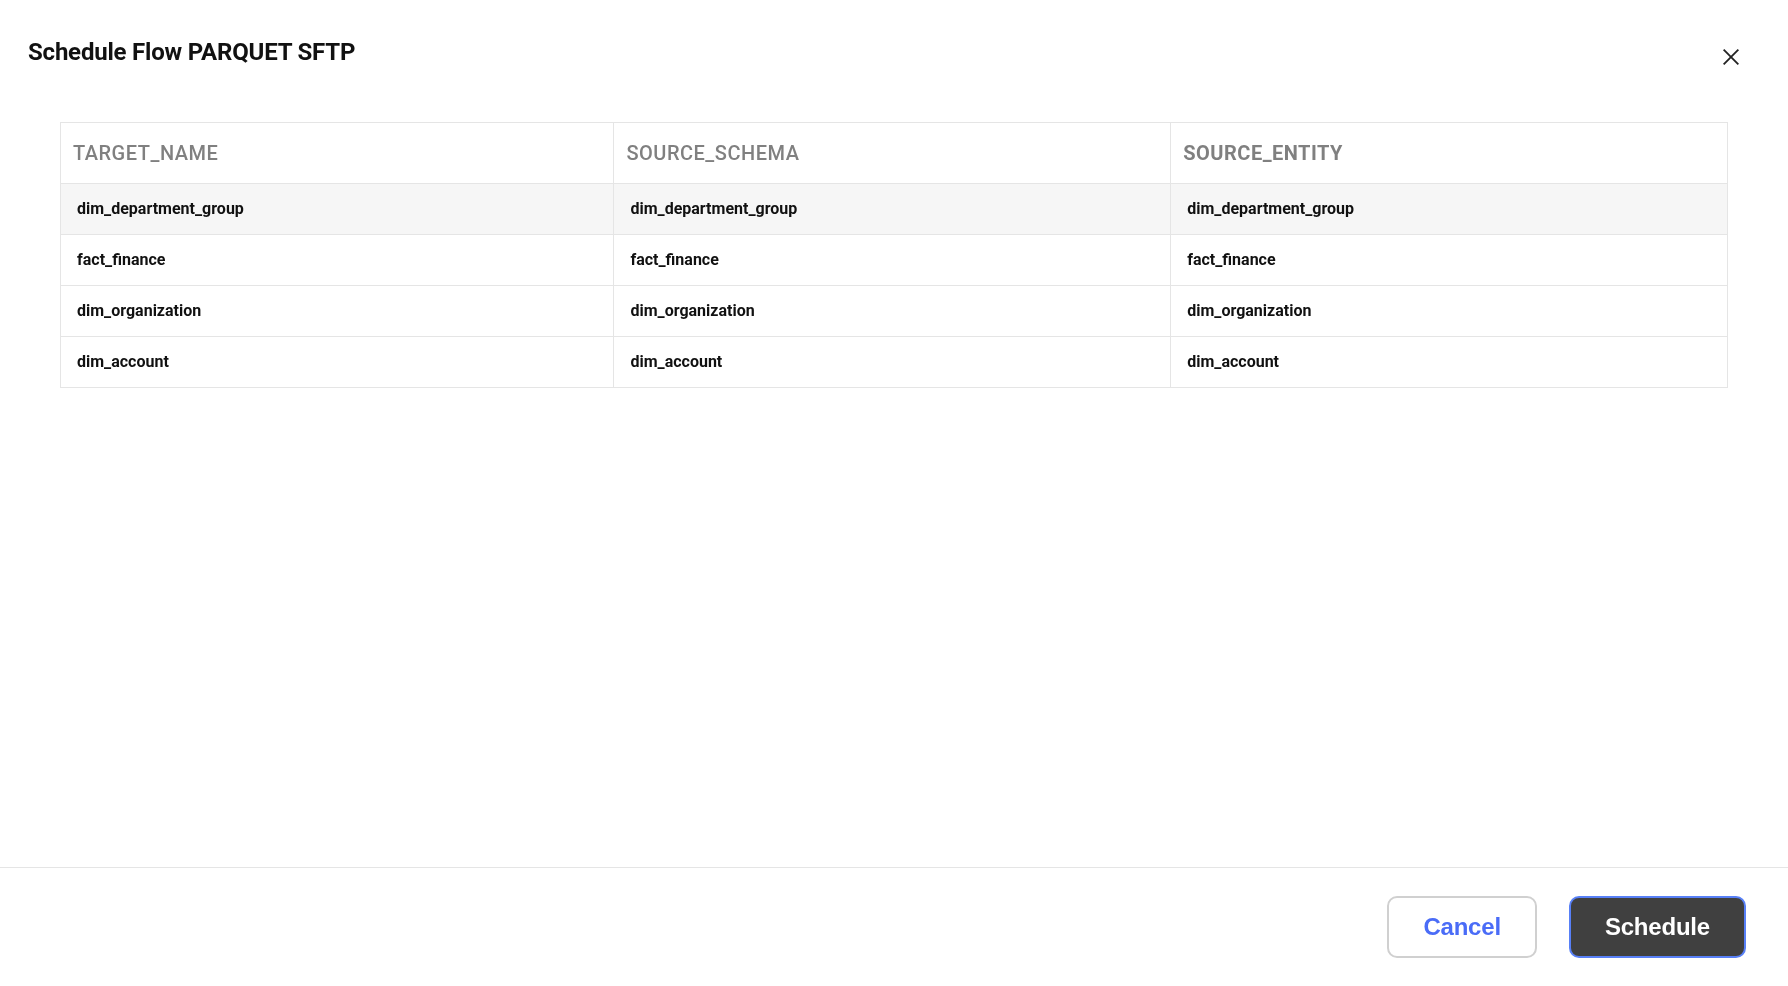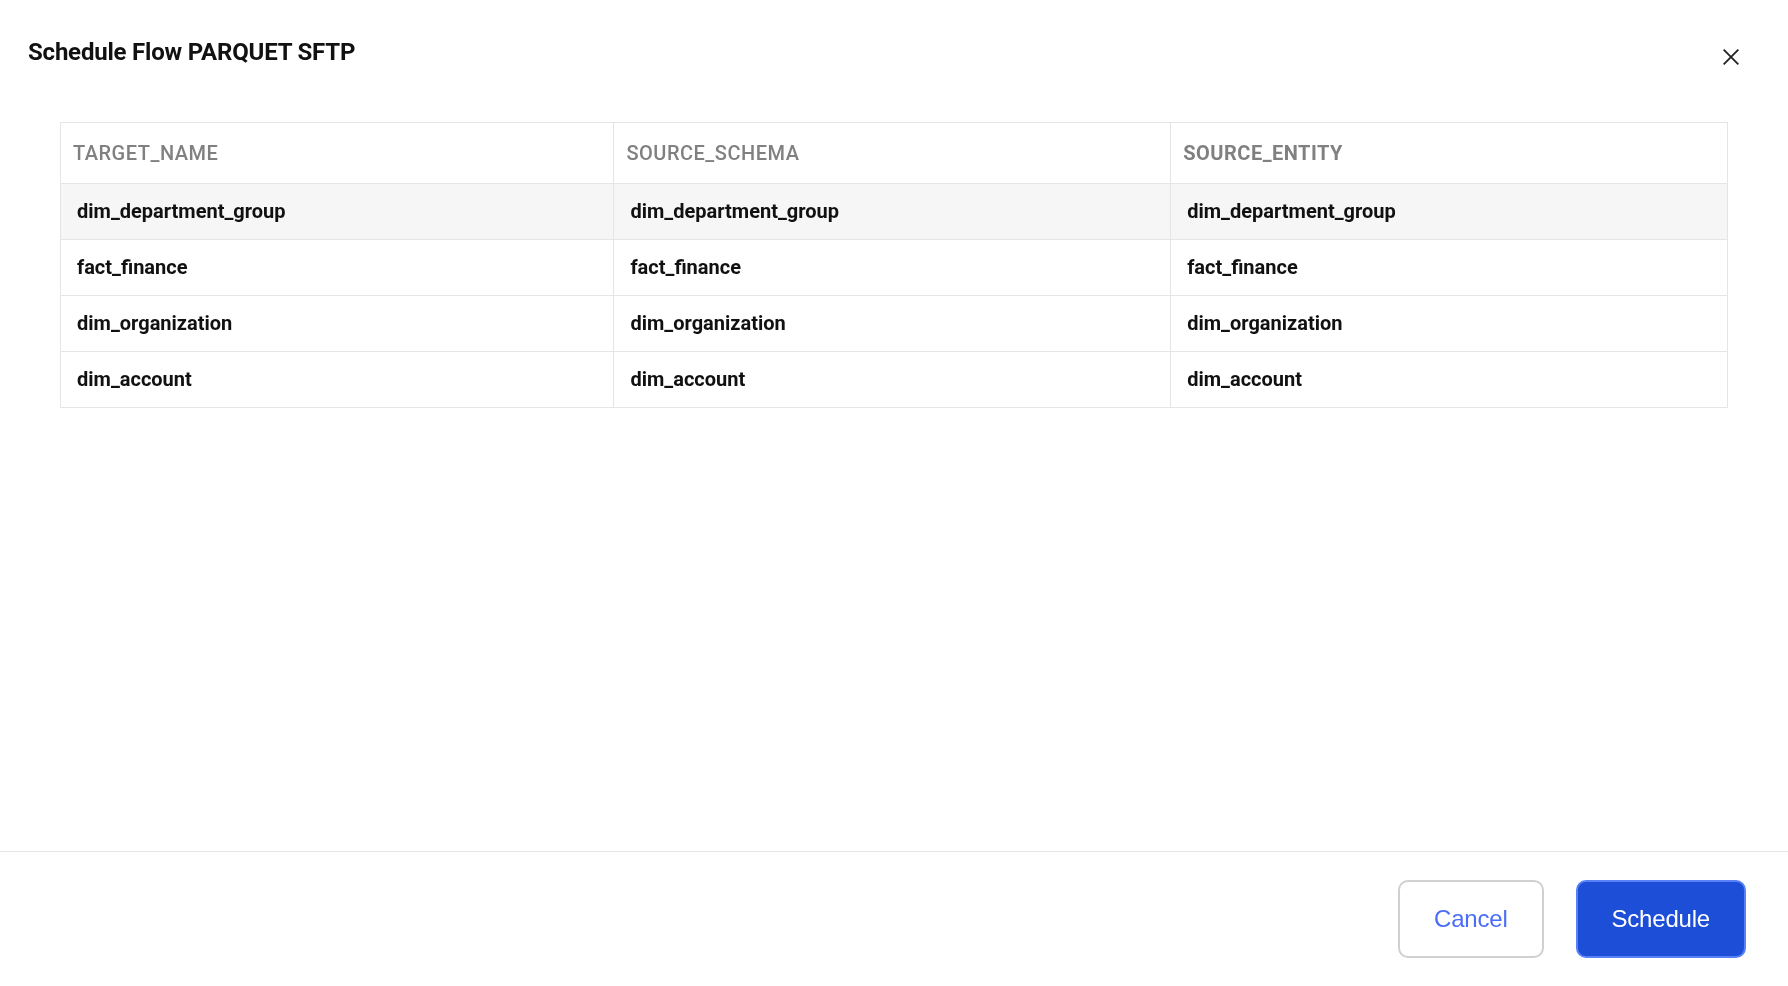--- a/index.html
+++ b/index.html
@@ -60,52 +60,52 @@
       color: #808080;
       padding: 18px 12px;
       border: 1px solid #e5e5e5;
       letter-spacing: 0.5px;
       white-space: nowrap;
     }
     .data-table thead th:nth-child(1) { width: 33.2%; }
     .data-table thead th:nth-child(2) { width: 33.4%; margin-top: 29px; }
     .data-table thead th:nth-child(3) { width: 33.4%; font-weight: bold; }
     .data-table tbody td {
-      font-size: 20px;
+      font-size: 16px;
       font-weight: 700;
       color: #111;
       padding: 15px 20px 16px 16px;
       border: 1px solid #e5e5e5;
       white-space: nowrap;
     }
     .data-table tbody tr.selected td {
       background: #f6f6f6;
     }
     .dialog-footer {
       border-top: 1px solid #e5e5e5;
       padding: 28px 42px 28px 28px;
       display: flex;
       justify-content: flex-end;
       gap: 32px;
     }
     .btn {
       font-size: 24px;
-      font-weight: 400;
-      padding: 23px 34px;
+      font-weight: 700;
+      padding: 15px 34px;
       border-radius: 10px;
       cursor: pointer;
       letter-spacing: -0.2px;
     }
     .btn-secondary {
       background: #ffffff;
       color: #4a6cf7;
       border: 2px solid #d0d0d0;
     }
     .btn-primary {
-      background: #1d4ed8;
+      background: #404040;
       color: #ffffff;
       border: 2px solid #5880f7;
     }
   </style>
 </head>
 <body>
 
 <div class="dialog-header">
   <div class="dialog-title">Schedule Flow PARQUET SFTP</div>
   <button class="close-button">

